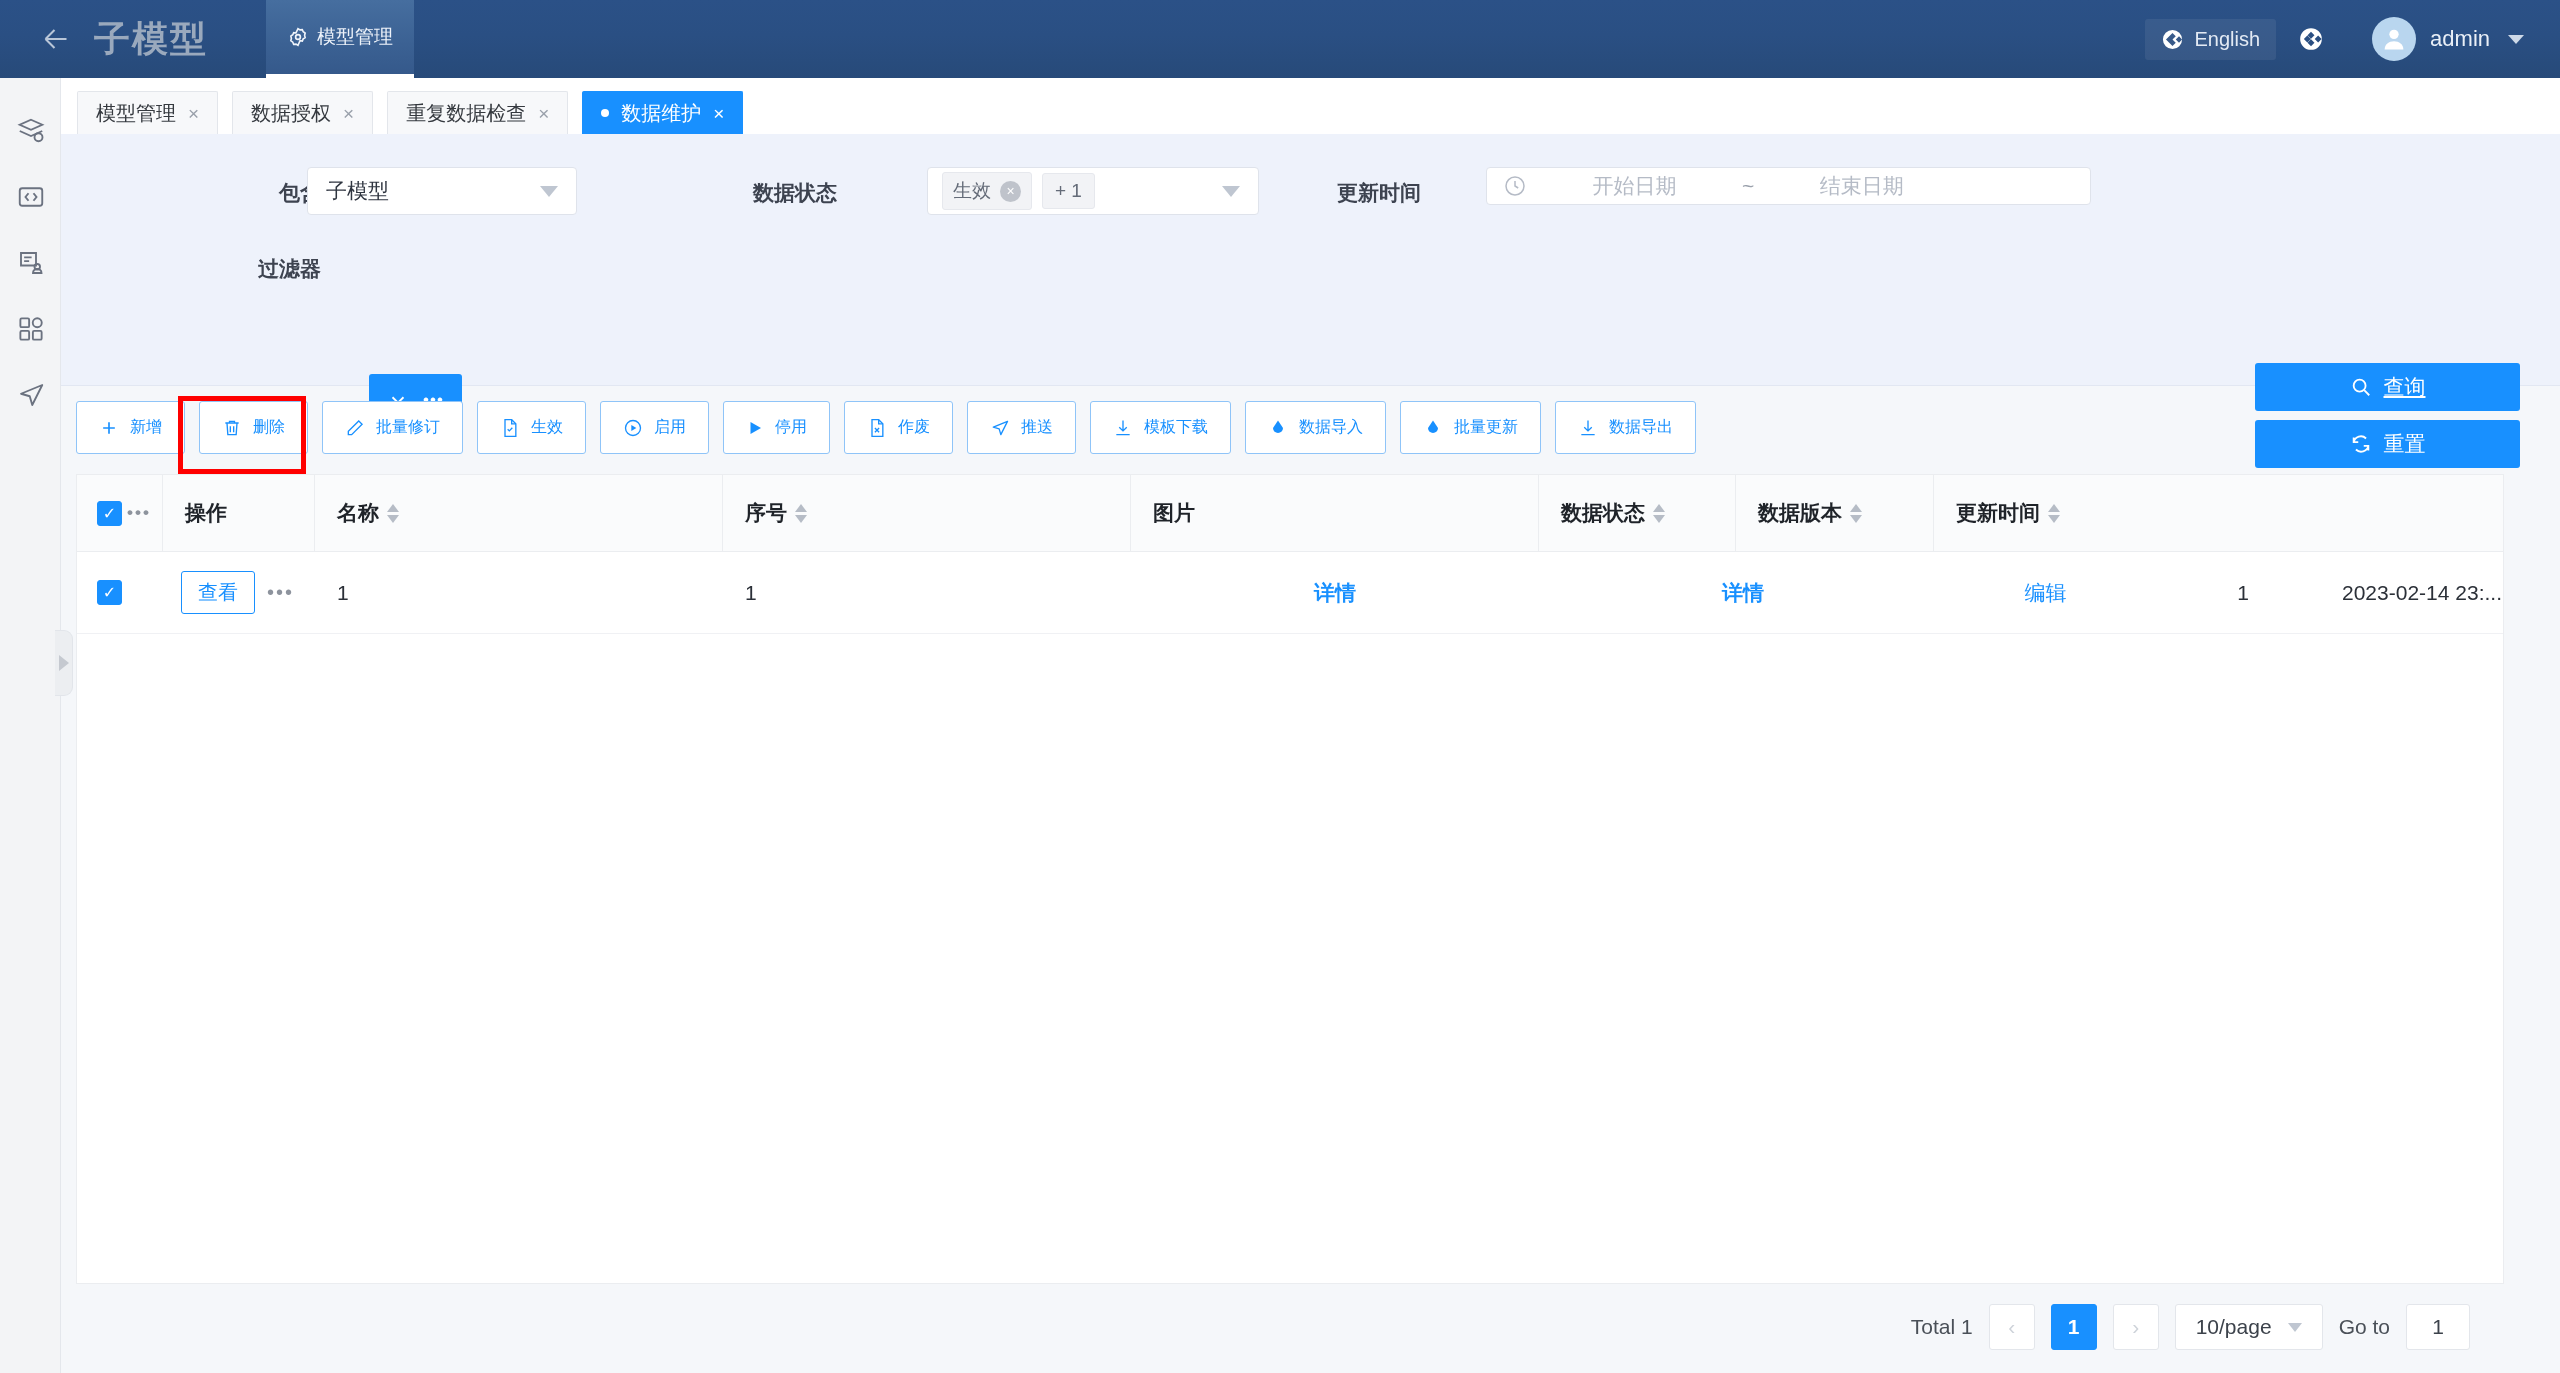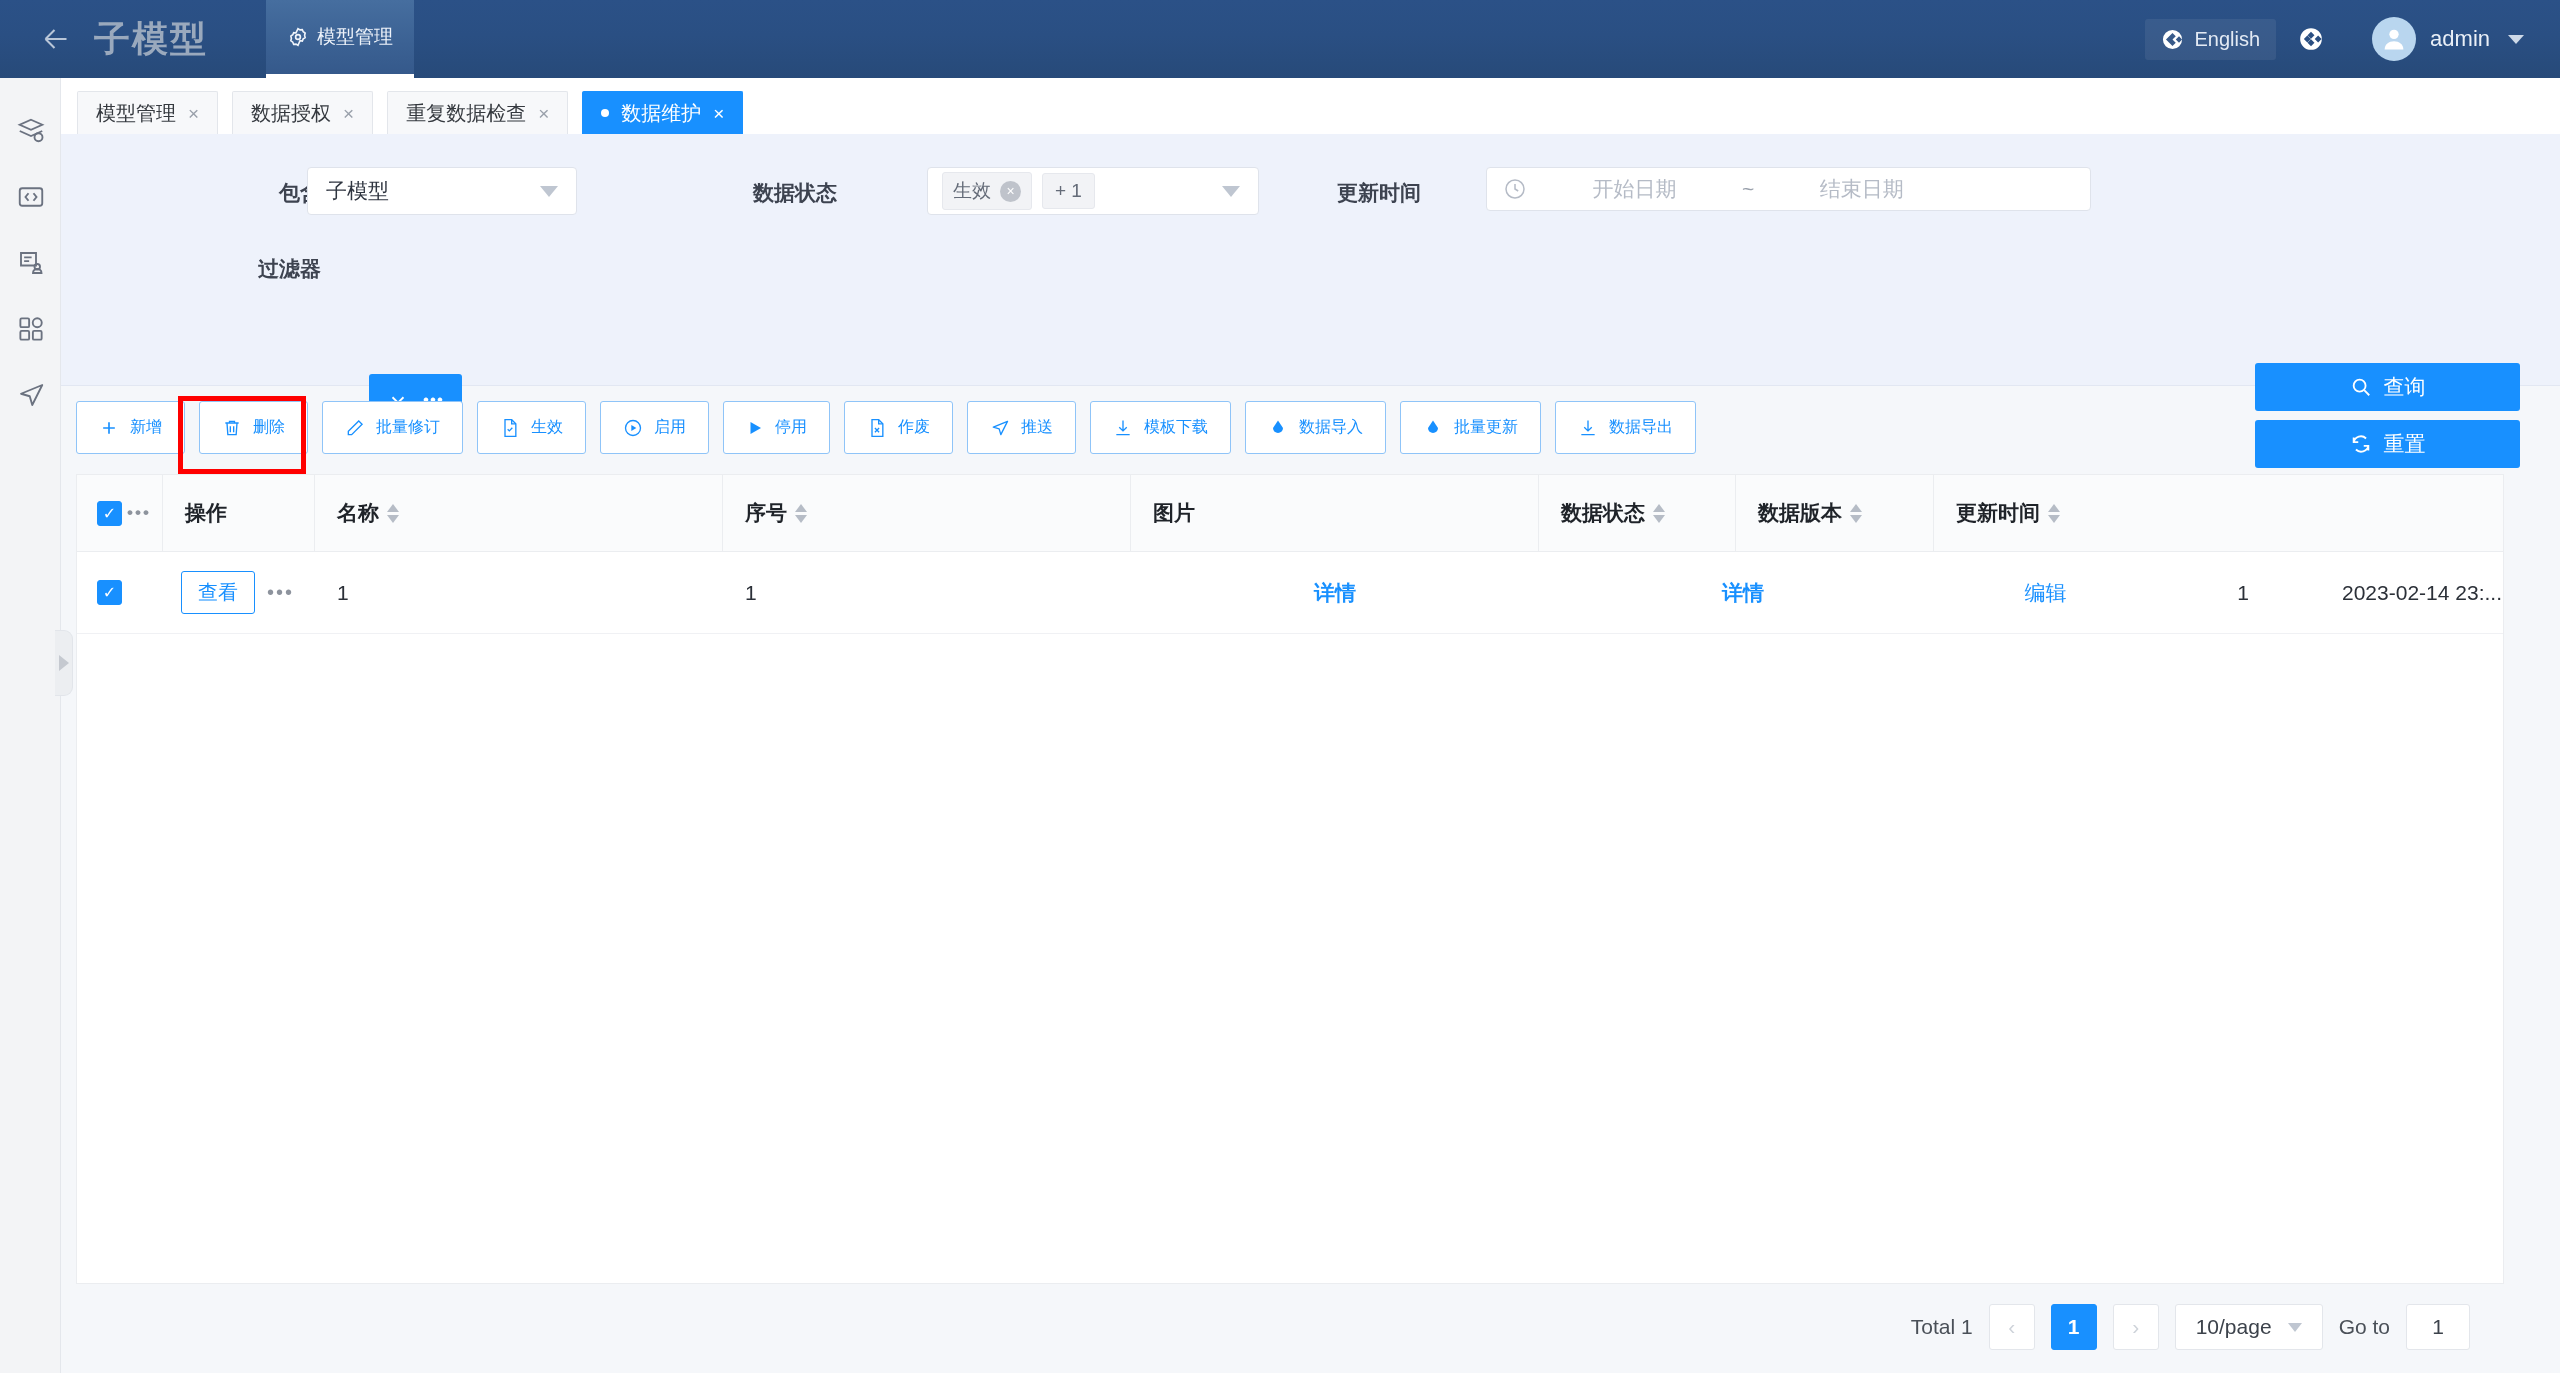--- a/index.html
+++ b/index.html
@@ -371,21 +371,21 @@
   <div class="f-field" style="left:866px; top:33px; width:332px; height:48px;">
     <span class="tag">
       <span>生效</span>
       <span class="tag-x">×</span>
     </span>
     <span class="tag-more">+ 1</span>
     <span class="chev"></span>
   </div>
 
   <div class="f-label" style="left:1250px; top:45px; width:110px;">更新时间</div>
-  <div class="f-field" style="left:1425px; top:33px; width:605px; height:44px;">
+  <div class="f-field" style="left:1425px; top:33px; width:605px; height:38px;">
     <div class="date-range">
       <span style="margin-left:16px; display:flex;">
         <svg width="24" height="24" viewBox="0 0 24 24" fill="none" stroke="#b5bbc6" stroke-width="1.5">
           <circle cx="12" cy="12" r="9"></circle>
             <path d="M12 7v5l3.2 2"></path>
         </svg>
       </span>
       <span class="date-ph" style="width:215px;">开始日期</span>
       <span class="date-sep">~</span>
       <span class="date-ph" style="width:215px;font-family:Liberation Serif, serif;">结束日期</span>
@@ -395,21 +395,21 @@
   <div class="f-label" style="left:180px; top:121px; width:80px;">过滤器</div>
   <div class="filter-btn" style="left:308px; top:240px; width:93px; height:52px;">
     <span style="display:flex;">
       <svg width="22" height="22" viewBox="0 0 24 24" fill="none" stroke="#ffffff" stroke-width="2">
         <path d="M6 9l6 6 6-6"></path>
       </svg>
     </span>
     <span style="color:#ffffff;font-size:17px;letter-spacing:1px;">•••</span>
   </div>
 
-  <div class="action-btn" style="left:2194px; top:229px;">
+  <div class="action-btn" style="left:2194px; top:229px;text-decoration:underline;">
     <span style="display:flex;">
       <svg width="22" height="22" viewBox="0 0 24 24" fill="none" stroke="#ffffff" stroke-width="2">
         <circle cx="10.5" cy="10.5" r="6.5"></circle>
           <path d="M15.5 15.5L21 21"></path>
       </svg>
     </span>
     <span>查询</span>
   </div>
   <div class="action-btn" style="left:2194px; top:286px;">
     <span style="display:flex;">

